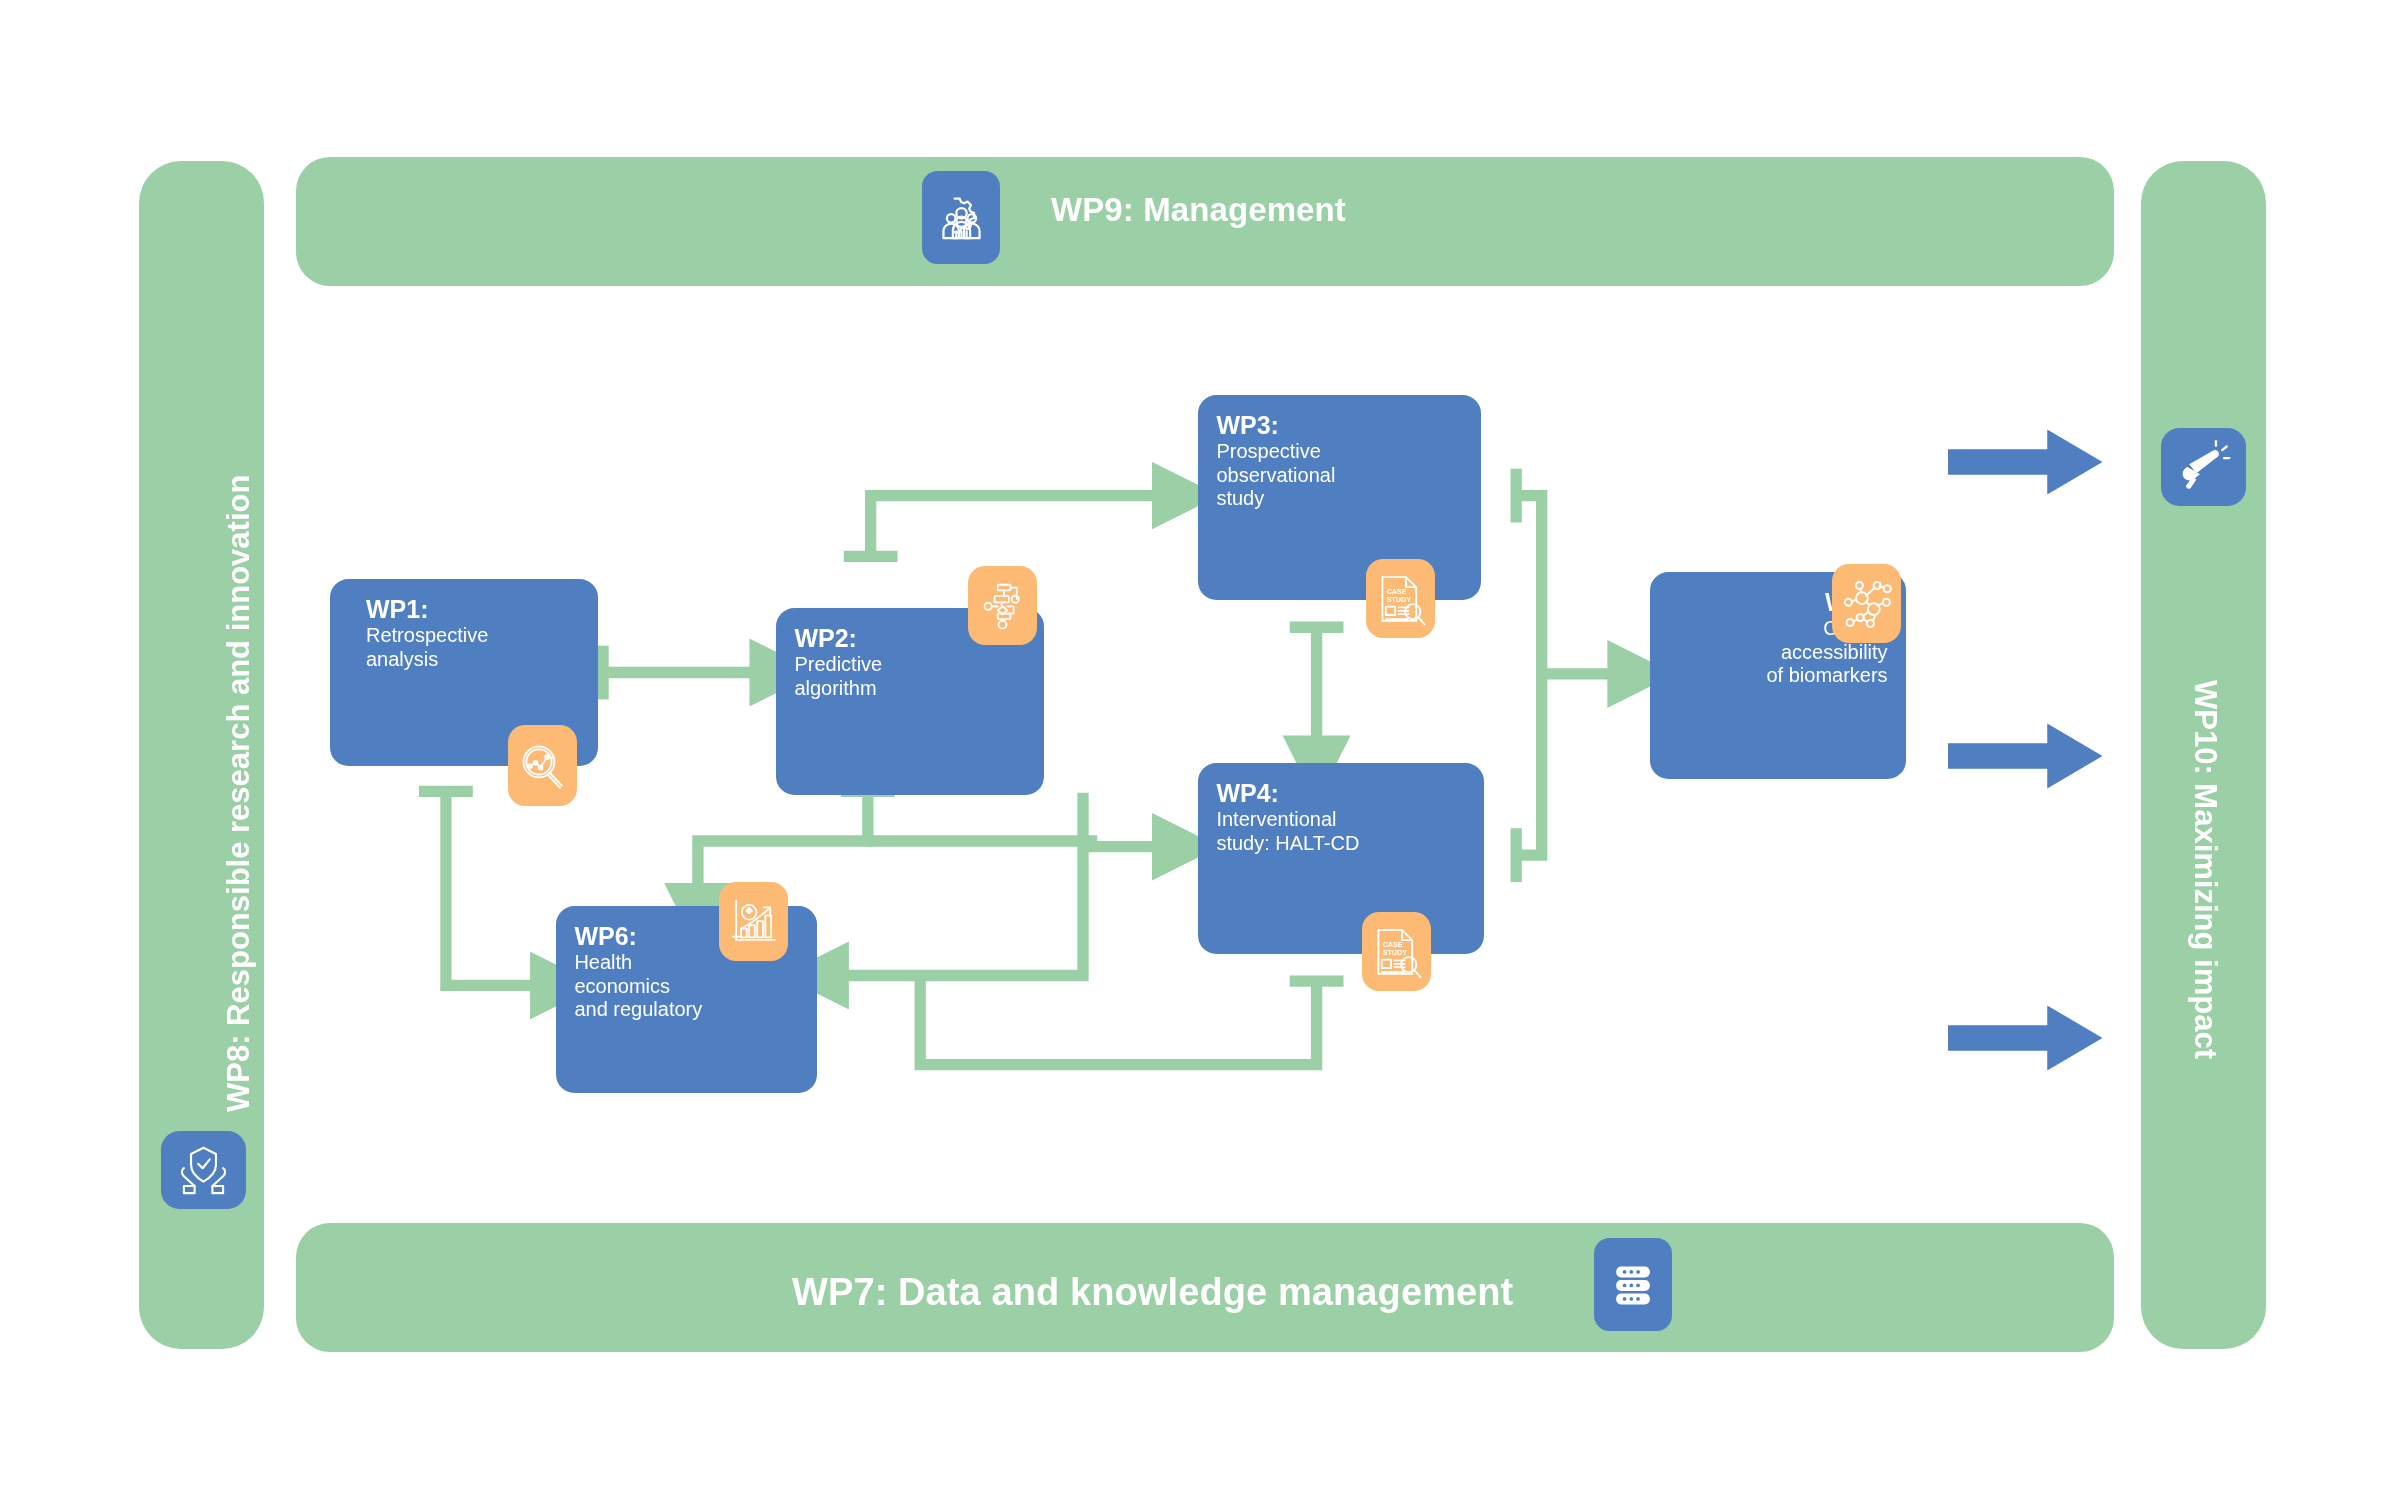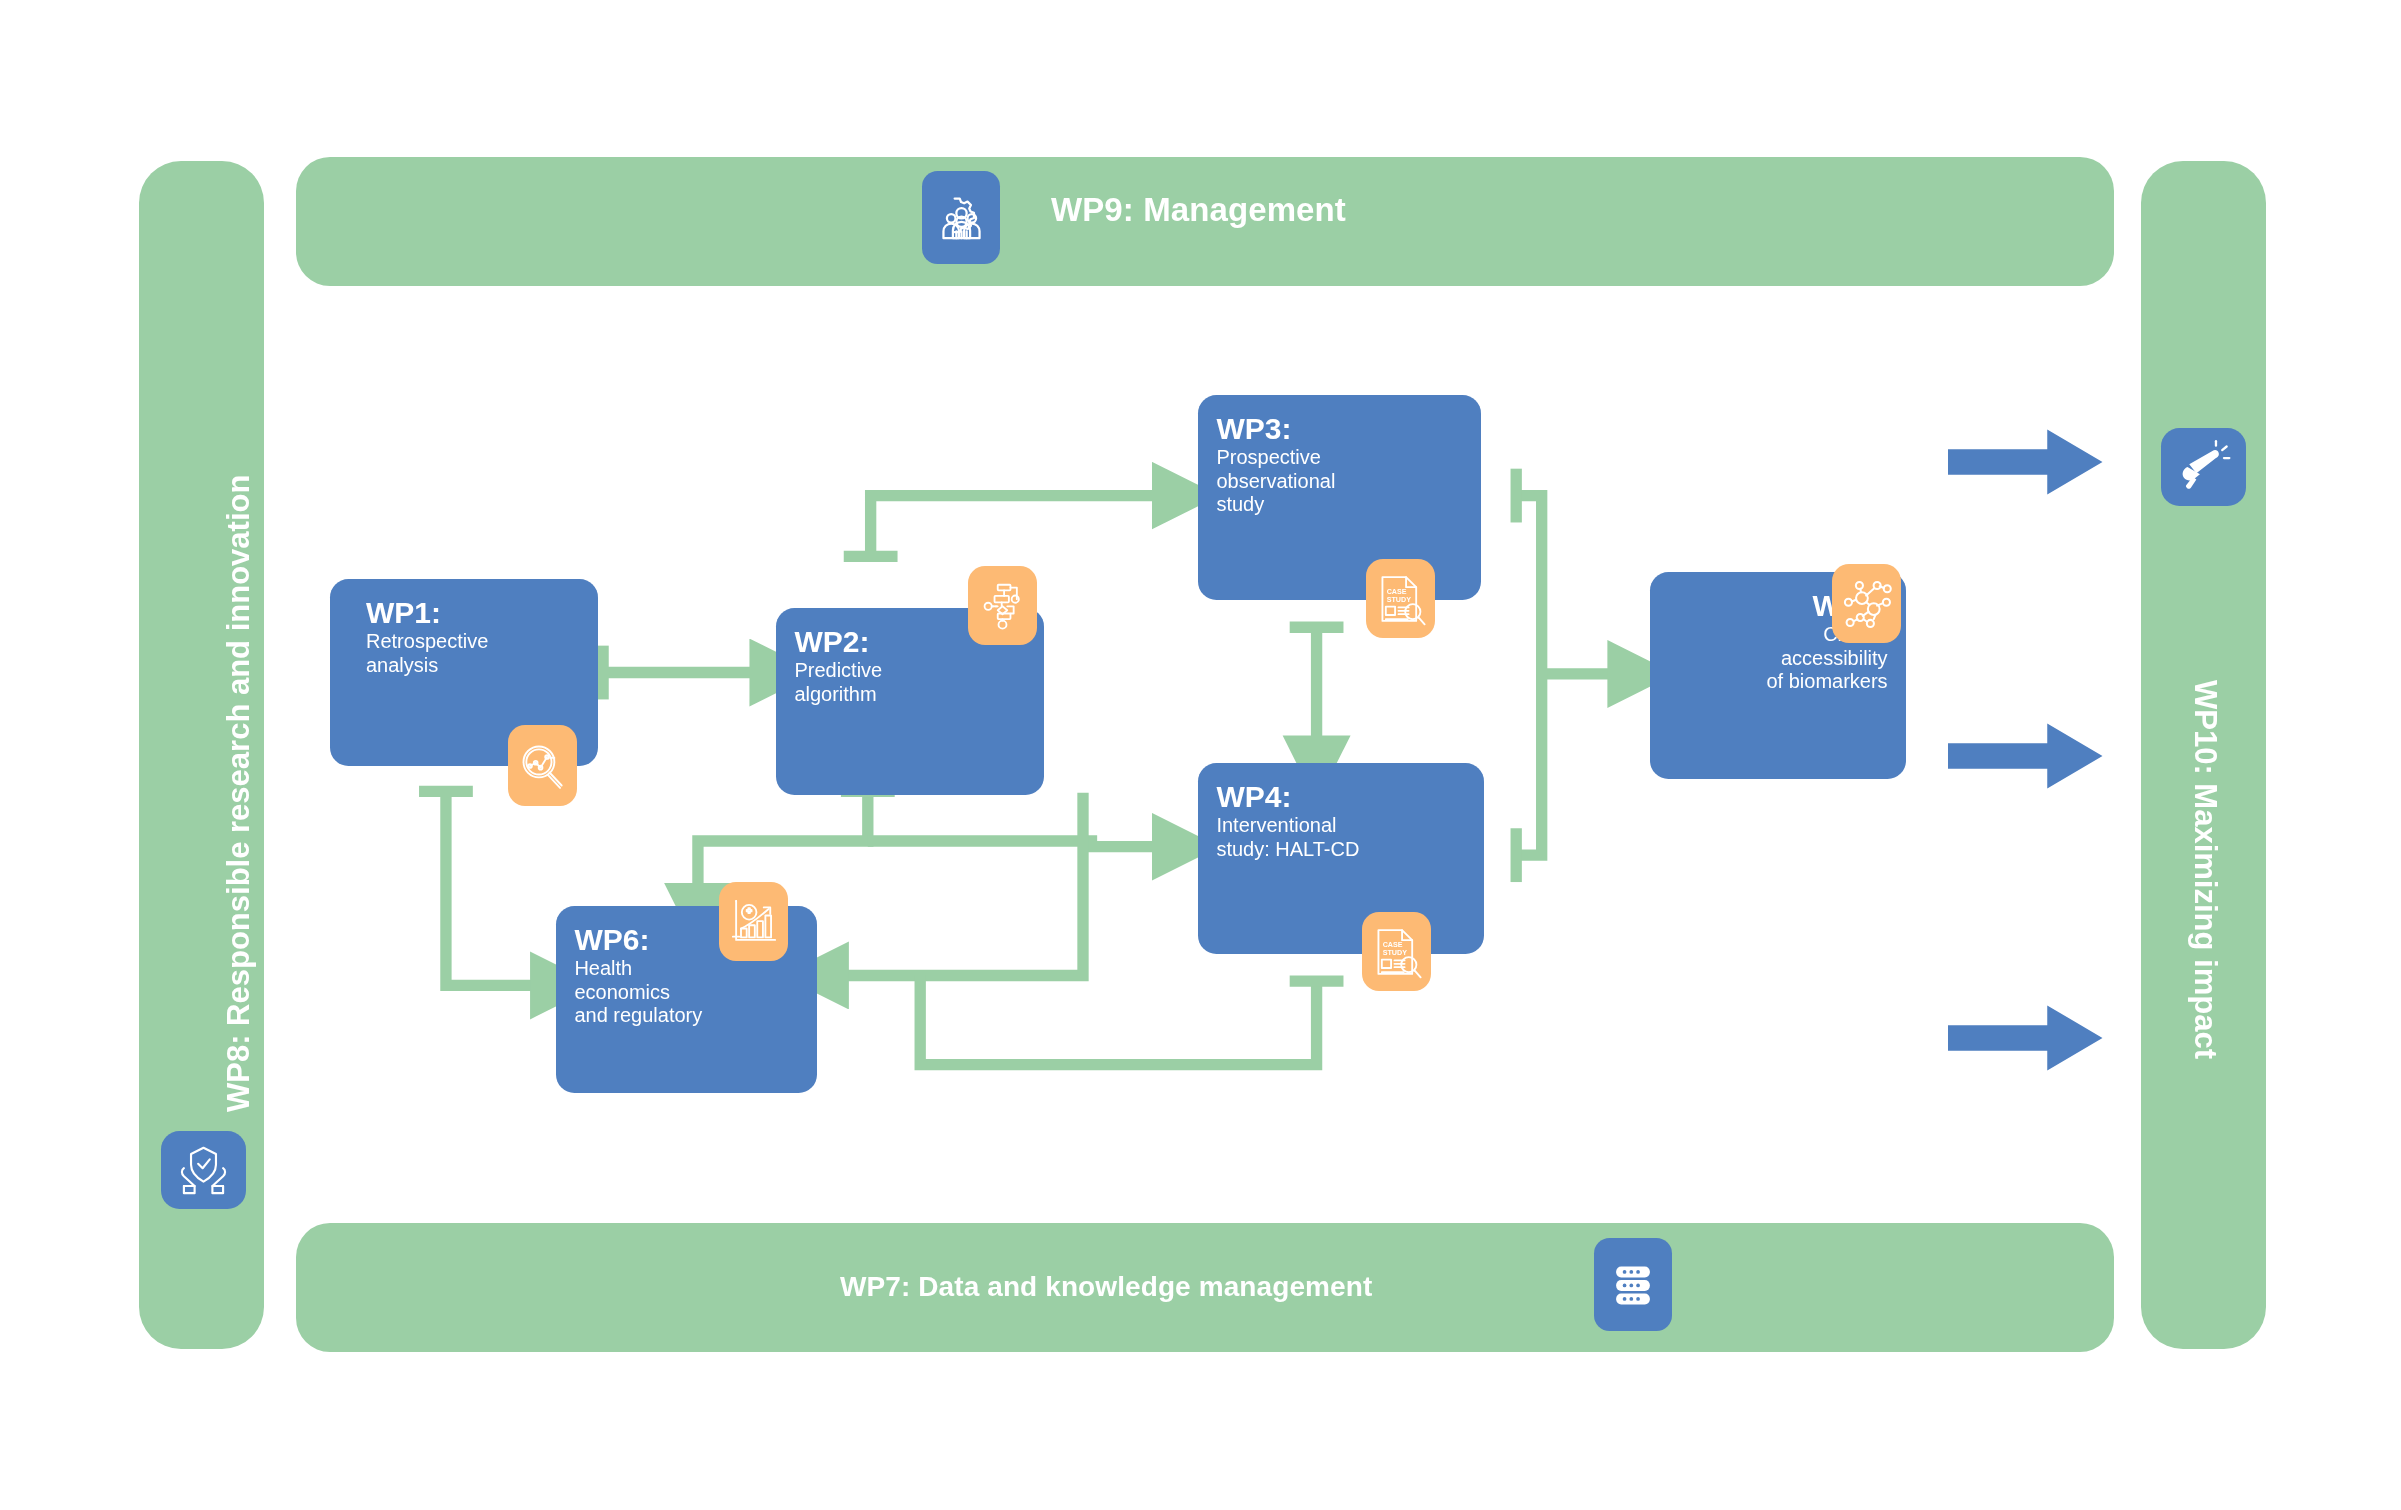--- a/index.html
+++ b/index.html
@@ -10,40 +10,40 @@
 
   
   .sidebar{position:absolute;background:#9bcfa5;border-radius:42px;}
   #wp8-bar{left:139px;top:161px;width:125px;height:1188px;}
   #wp10-bar{left:2141px;top:161px;width:125px;height:1188px;}
   #wp9-bar{left:296px;top:157px;width:1818px;height:129px;border-radius:34px;}
   #wp7-bar{left:296px;top:1223px;width:1818px;height:129px;border-radius:34px;}
 
   .bar-label{position:absolute;color:#ffffff;font-weight:bold;white-space:nowrap;}
   #wp9-label{left:1051px;top:191px;font-size:33px;letter-spacing:0.1px;}
-  #wp7-label{left:792px;top:1271px;font-size:28px;letter-spacing:0.1px;margin-left:48px;}
+  #wp7-label{left:792px;top:1271px;font-size:38px;letter-spacing:0.1px;}
 
   .vlabel{position:absolute;color:#fff;font-weight:bold;font-size:31px;white-space:nowrap;
           transform-origin:0 0;}
   #wp8-label{left:221px;top:1112px;transform:rotate(-90deg);}
   #wp10-label{left:2223px;top:680px;transform:rotate(90deg);}
 
   
   .chip{position:absolute;background:#4f7fc0;border-radius:15.6px;
         display:flex;align-items:center;justify-content:center;}
   #wp9-icon{left:922px;top:171px;width:78px;height:93px;}
   #wp7-icon{left:1594px;top:1238px;width:78px;height:93px;}
   #wp8-icon{left:161px;top:1131px;width:85px;height:78px;border-radius:18.4px;}
   #wp10-icon{left:2161px;top:428px;width:85px;height:78px;border-radius:18.4px;}
   .chip svg{display:block;}
 
   
   .wpbox{position:absolute;background:#4f7fc0;border-radius:18.4px;color:#fff;
          box-sizing:border-box;padding:15.6px 18.4px;}
-  .wp-num{font-weight:bold;font-size:30px;line-height:1.18;display:block;}
+  .wp-num{font-weight:bold;font-size:25px;line-height:1.18;display:block;}
   .wp-desc{font-weight:normal;font-size:20px;line-height:1.18;display:block;}
 
   #wp1{left:330px;top:579px;width:268px;height:187px;padding-left:36px;}
   #wp2{left:776px;top:608px;width:268px;height:187px;}
   #wp3{left:1198px;top:395px;width:283px;height:205px;}
   #wp4{left:1198px;top:763px;width:286px;height:191px;}
   #wp5{left:1650px;top:572px;width:256px;height:207px;text-align:right;}
   #wp6{left:556px;top:906px;width:261px;height:187px;}
 
   

